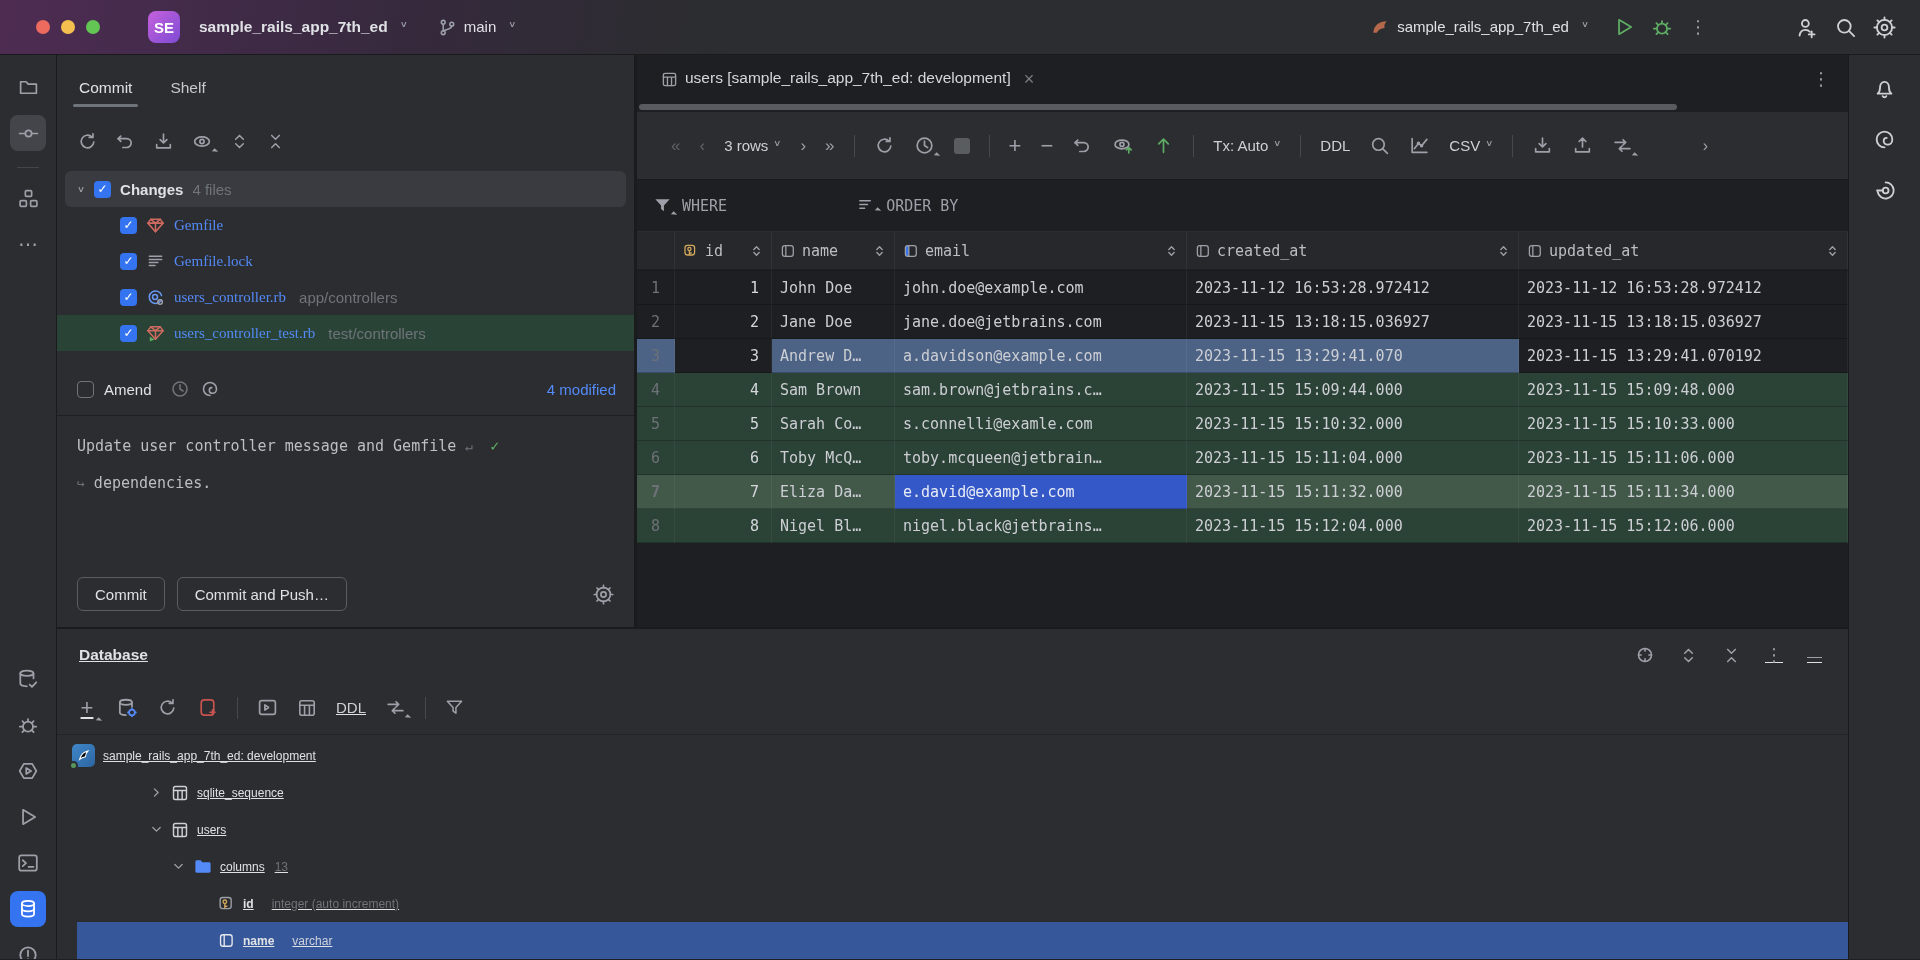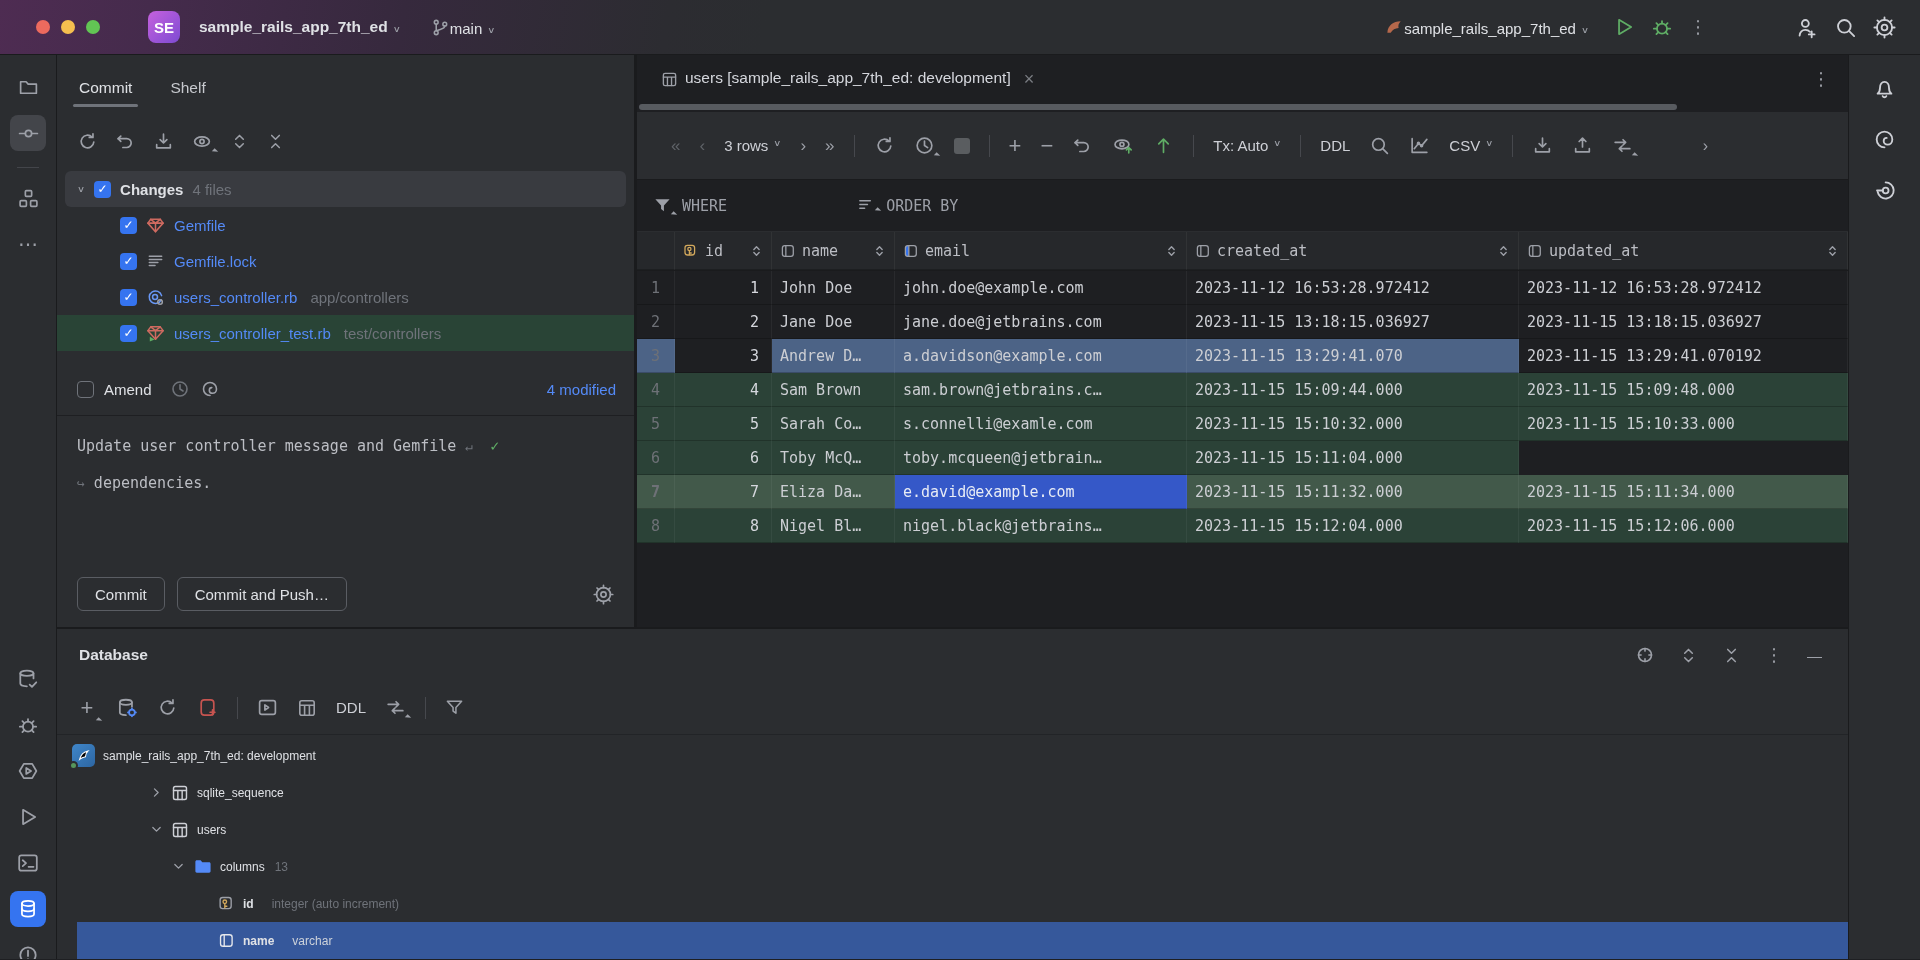--- a/index.html
+++ b/index.html
@@ -13,21 +13,21 @@
   .ic .fillonly { fill:currentColor; stroke:none; }
   .glyph { color:#9da0a8; }
   .chev { font-size:11px; color:#9da0a8; margin-left:5px; transform:scaleY(.8); }
   .mini-caret { position:absolute; right:-4px; bottom:-2px; width:0; height:0; border-left:4px solid transparent; border-top:5px solid #9da0a8; transform:rotate(-45deg); }
 
   
   .titlebar { height:55px; display:flex; align-items:center; background:linear-gradient(100deg,#4e2c52 0px,#452b4c 150px,#36293d 400px,#2c2c31 660px,#2b2d30 760px); border-bottom:1px solid #1a1b1d; padding:0 24px 0 36px; }
   .lights { display:flex; gap:11px; margin-right:48px; }
   .light { width:14px; height:14px; border-radius:50%; }
   .badge { width:32px; height:32px; border-radius:8px; background:linear-gradient(135deg,#c561dd,#7e4bd3); display:flex; align-items:center; justify-content:center; font-size:15px; font-weight:bold; color:#fff; margin-right:11px; }
-  .tb-item { display:flex; align-items:flex-end; padding:5px 8px; border-radius:6px; }
+  .tb-item { display:flex; align-items:flex-start; gap:7px; padding:5px 8px; border-radius:6px; }
   .tb-name { font-weight:600; font-size:15.5px; }
   .tb-right { margin-left:auto; display:flex; align-items:center; gap:16px; }
   .tb-gap { width:56px; }
 
   
   .app-body { display:flex; height:904px; }
   .left-rail { width:57px; background:#2b2d30; border-right:1px solid #1a1b1d; display:flex; flex-direction:column; align-items:center; padding:14px 0 0; overflow:hidden; }
   .left-rail .slot { width:36px; height:36px; border-radius:8px; display:flex; align-items:center; justify-content:center; margin-bottom:10px; color:#ced0d6; }
   .left-rail .slot.active { background:#43454a; }
   .left-rail .slot.active-blue { background:#3574f0; color:#fff; }
@@ -43,21 +43,21 @@
   .cp-tab { position:relative; font-size:15.5px; color:#dfe1e5; padding:10px 2px; }
   .cp-tab.active::after { content:""; position:absolute; left:-4px; right:-4px; bottom:0; height:3px; border-radius:2px; background:#6f737a; }
   .cp-toolbar { height:52px; display:flex; align-items:center; gap:17px; padding-left:20px; }
   .changes-row { margin:4px 8px 0; height:36px; display:flex; align-items:center; gap:9px; background:#393b40; border-radius:6px; padding:0 10px; }
   .bold { font-weight:700; }
   .muted { color:#6f737a; }
   .checkbox { width:17px; height:17px; border-radius:4px; background:#3574f0; color:#fff; font-size:12px; display:flex; align-items:center; justify-content:center; flex:none; }
   .checkbox.empty { background:transparent; border:1.6px solid #6f737a; }
   .file-row { height:36px; display:flex; align-items:center; gap:9px; padding-left:63px; }
   .file-row.green { background:#294436; }
-  .file-name { color:#548af7; }
+  .file-name { color:#548af7;font-family:Liberation Serif, serif; }
   .file-path { color:#6f737a; margin-left:4px; }
   .amend-row { margin-top:22px; height:32px; display:flex; align-items:center; gap:10px; padding:0 18px 0 20px; }
   .amend-link { margin-left:auto; color:#548af7; }
   .msg-area { margin-top:10px; border-top:1px solid #1e1f22; padding:12px 18px 0 20px; font-family:"DejaVu Sans Mono", monospace; font-size:15px; line-height:37px; color:#bcbec4; }
   .wrap-mark { color:#6f737a; font-size:13px; }
   .msg-check { color:#5fad65; margin-left:8px; font-size:15px; }
   .cp-buttons { margin-top:auto; display:flex; align-items:center; gap:12px; padding:0 20px 16px; }
   .btn { height:34px; padding:0 17px; border:1px solid #5a5d63; border-radius:6px; background:transparent; color:#dfe1e5; font-size:15px; font-family:inherit; display:flex; align-items:center; }
   .cp-gear { margin-left:auto; }
 
@@ -93,21 +93,21 @@
   .bg-steel { background:#4c6386; }
   .bg-green { background:#2b4237; }
   .bg-green2 { background:#42594a; }
   .bg-blue { background:#3558c8; color:#e8ecf5; }
   .n-green { color:#73857a; }
   .n-cur { color:#eef0f3; font-weight:700; }
   .ghost { color:rgba(255,255,255,.12); }
   .key-ic { color:#d2a85c; }
 
   
-  .db-panel { flex:1; background:#2b2d30; border-top:2px solid #1a1b1d; display:flex; flex-direction:column; min-height:0; overflow:hidden; }
+  .db-panel { flex:1; background:#2b2d30; border-top:2px solid #1a1b1d; display:flex; flex-direction:column; min-height:0; overflow:hidden;text-decoration:underline; }
   .db-header { height:56px; display:flex; align-items:center; padding:0 26px 0 22px; }
   .db-title { font-weight:700; font-size:15.5px; }
   .db-h-icons { margin-left:auto; display:flex; align-items:center; gap:24px; }
   .db-toolbar { height:56px; display:flex; align-items:center; gap:19px; padding-left:20px; border-bottom:1px solid #222427; }
   .db-tree { flex:1; padding-top:2px; }
   .tree-row { height:37px; display:flex; align-items:center; gap:8px; font-size:12px; }
   .tree-row .cnt { color:#6f737a; margin-left:2px; }
   .tree-row .typ { color:#6f737a; margin-left:10px; }
   .tree-row.selected { background:linear-gradient(to right, transparent 20px, #36589b 20px); }
   .tr-ind1 { padding-left:15px; }
@@ -665,20 +665,21 @@
               <div class="cell bg-green">s.connelli@examle.com</div>
               <div class="cell bg-green">2023-11-15 15:10:32.000</div>
               <div class="cell bg-green">2023-11-15 15:10:33.000</div>
             </div>
             <div class="grow">
               <div class="cell num bg-green n-green">6</div>
               <div class="cell idv bg-green">6</div>
               <div class="cell bg-green">Toby McQ…</div>
               <div class="cell bg-green">toby.mcqueen@jetbrain…</div>
               <div class="cell bg-green">2023-11-15 15:11:04.000</div>
+              <div class="cell bg-green">2023-11-15 15:11:06.000</div>
             </div>
             <div class="grow">
               <div class="cell num bg-green2 n-cur">7</div>
               <div class="cell idv bg-green2">7</div>
               <div class="cell bg-green2">Eliza Da…</div>
               <div class="cell bg-blue">e.david@example.com</div>
               <div class="cell bg-green2">2023-11-15 15:11:32.000</div>
               <div class="cell bg-green2">2023-11-15 15:11:34.000</div>
             </div>
             <div class="grow">

